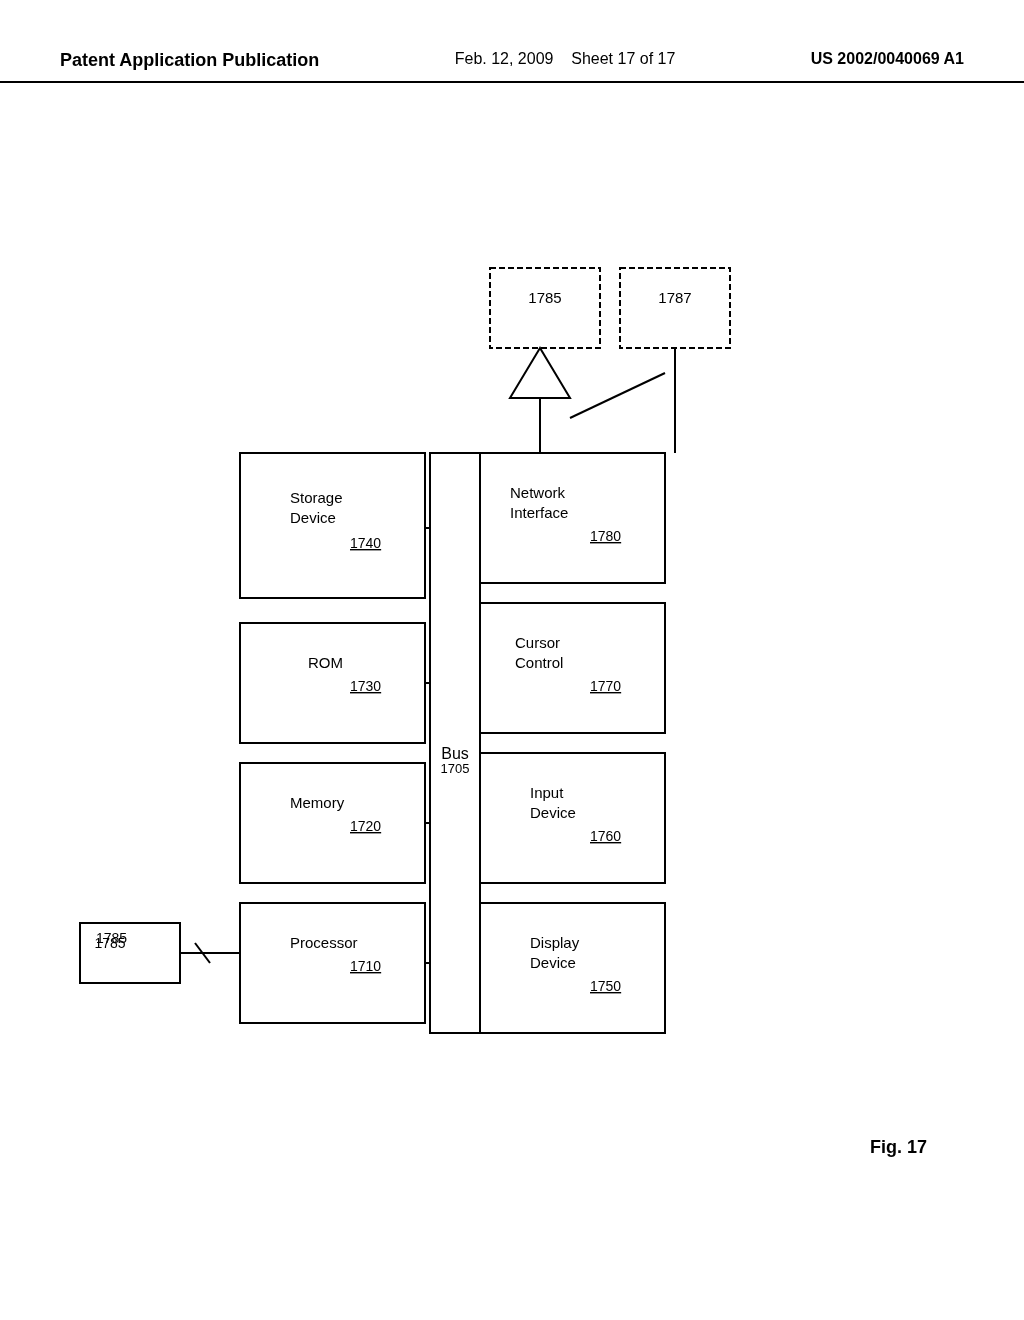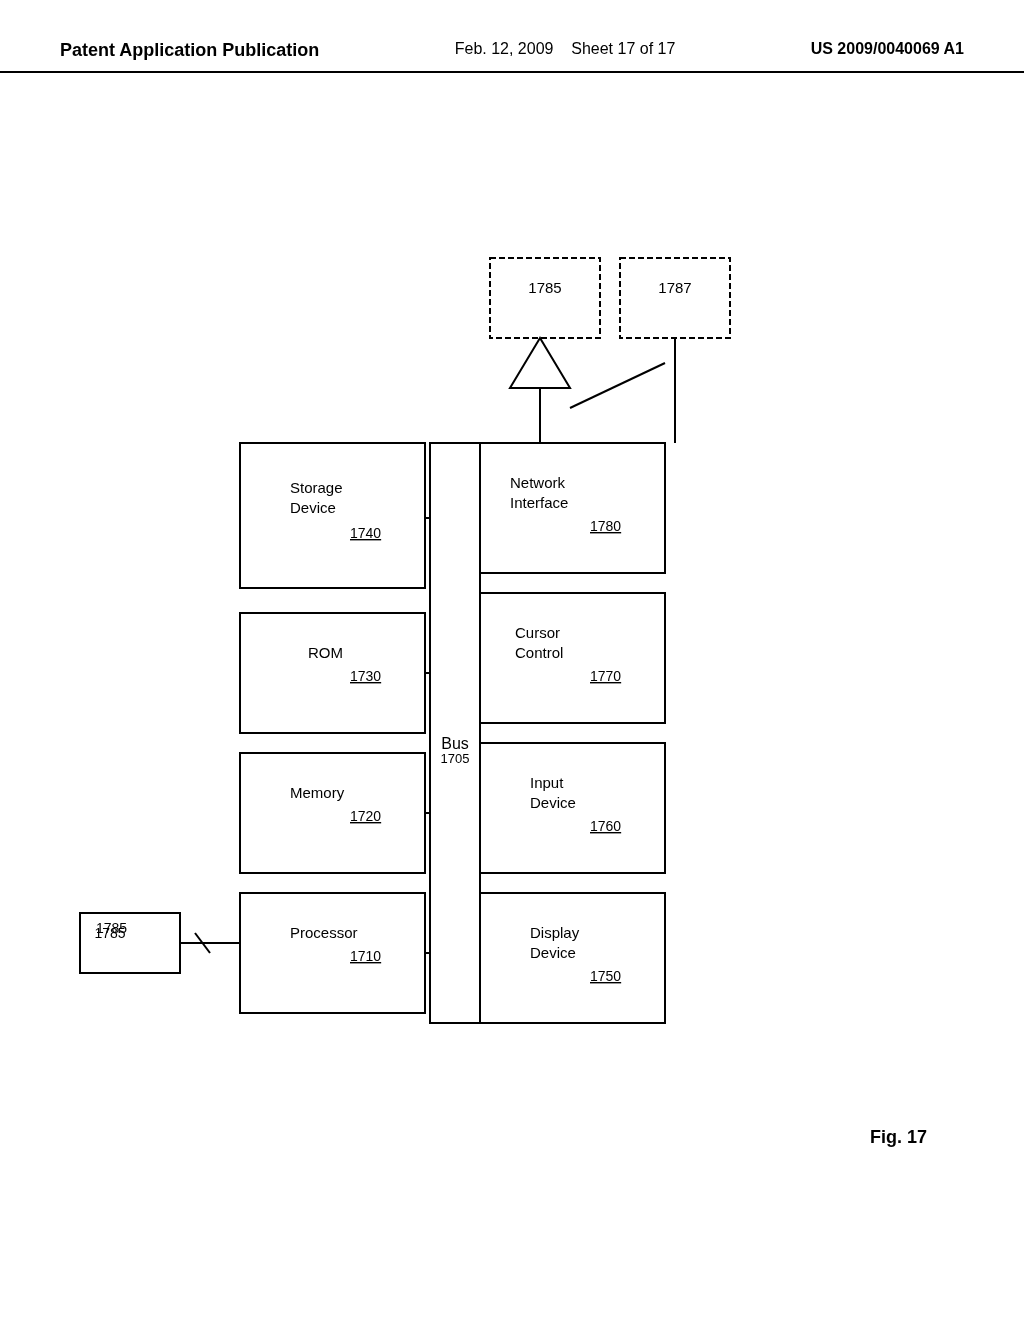--- a/index.html
+++ b/index.html
@@ -17,21 +17,21 @@
       min-height: 1320px;
       background: #fff;
       position: relative;
     }
 
     
     .header {
       display: flex;
       justify-content: space-between;
       align-items: flex-start;
-      padding: 40px 60px 0 60px;
+      padding: 50px 60px 0 60px;
       border-bottom: 2px solid #000;
       padding-bottom: 10px;
     }
 
     .header-left {
       font-size: 18px;
       font-weight: bold;
       font-family: Arial, sans-serif;
     }
 
@@ -68,21 +68,21 @@
 <body>
 
 <div class="page">
 
   <div class="header">
     <div class="header-left">Patent Application Publication</div>
     <div class="header-center">
       <span>Feb. 12, 2009</span>&nbsp;&nbsp;&nbsp;
       <span>Sheet 17 of 17</span>
     </div>
-    <div class="header-right">US 2009/0040069 A1</div>
+    <div class="header-right">US 2002/0040069 A1</div>
   </div>
 
   <div class="diagram-area">
     <svg class="diagram-svg" viewBox="0 0 1024 1160" xmlns="http://www.w3.org/2000/svg">
 
       <rect x="80" y="820" width="100" height="60" fill="none" stroke="#000" stroke-width="2"></rect>
       <text x="110" y="845" font-family="Arial" font-size="14" text-anchor="middle">1785</text>
 
       <line x1="180" y1="850" x2="240" y2="850" stroke="#000" stroke-width="2"></line>
 

